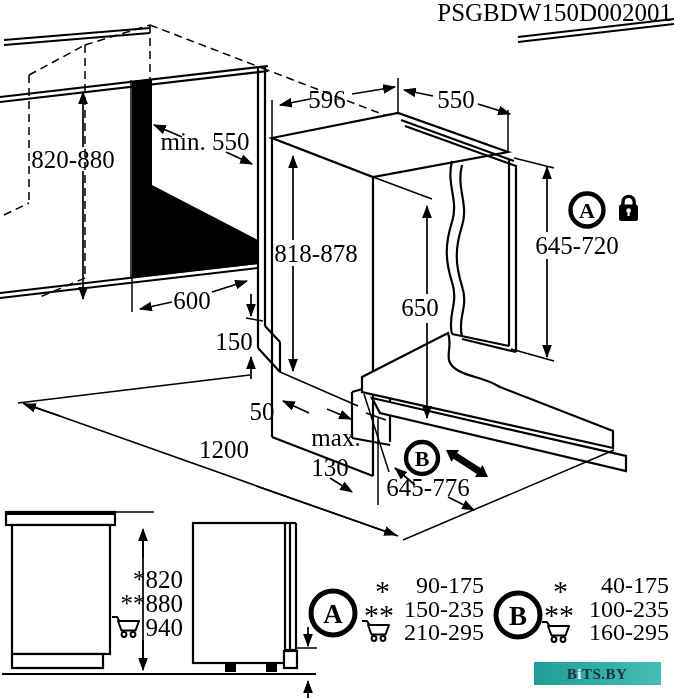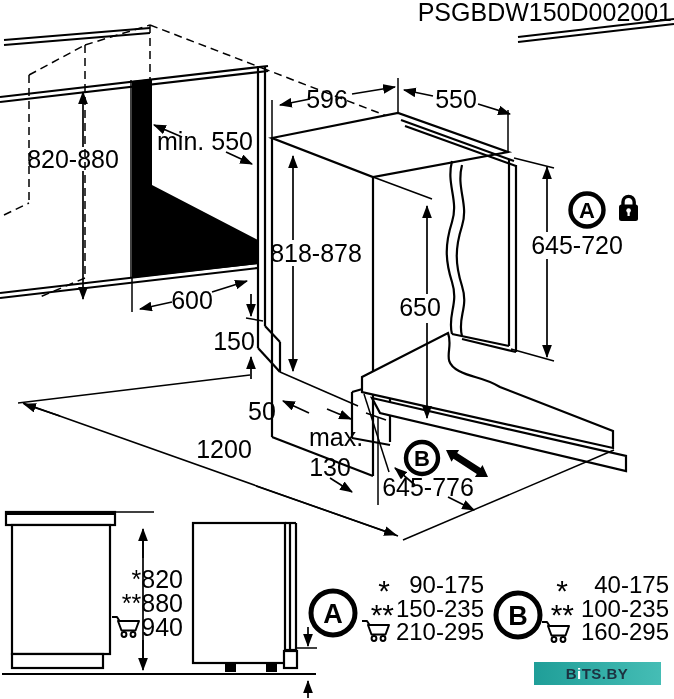--- a/index.html
+++ b/index.html
@@ -1,17 +1,17 @@
 <!DOCTYPE html>
 <html><head>
 <meta charset="utf-8">
 <style>
   html,body{margin:0;padding:0;background:#fff;}
   #stage{position:relative;width:674px;height:699px;background:#fff;overflow:hidden;
-         font-family:Liberation Sans, sans-serif;}
+         font-family:Liberation Serif, serif;}
   svg{display:block;}
   .ln{stroke:#000;stroke-width:2.2;fill:none;}
   .thin{stroke:#000;stroke-width:1.5;fill:none;}
   .dim{stroke:#000;stroke-width:1.7;fill:none;}
   .dash{stroke:#000;stroke-width:1.5;fill:none;stroke-dasharray:8 5;}
   .fillb{fill:#000;stroke:none;}
   .wht{fill:#fff;stroke:#000;stroke-width:2.2;}
   .dimtxt{font-size:25px;fill:#000;}
   .dimtxt-m{font-size:24px;fill:#000;}
   .circmark{fill:none;stroke:#000;stroke-width:4.4;}

